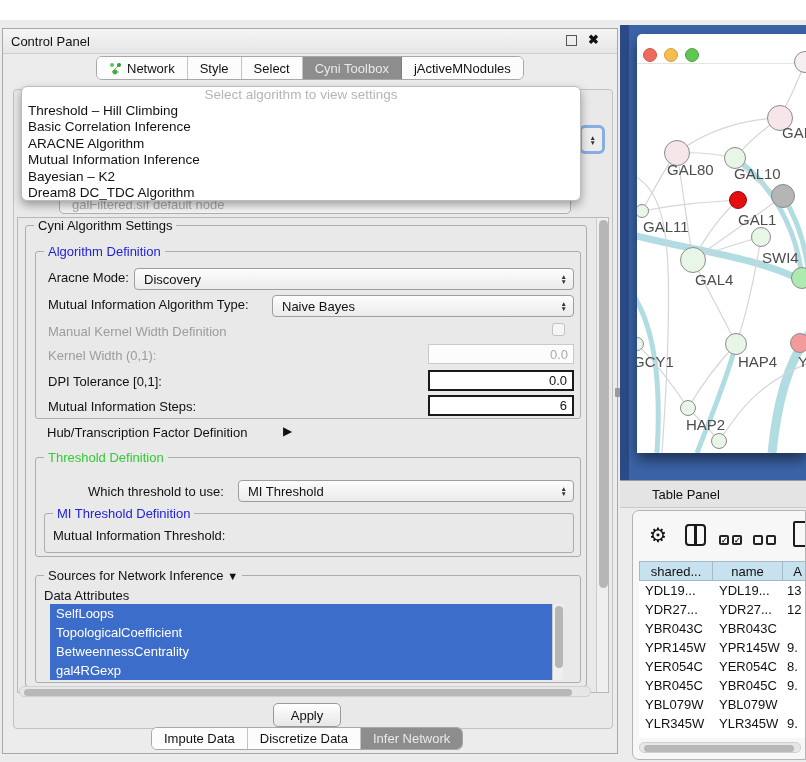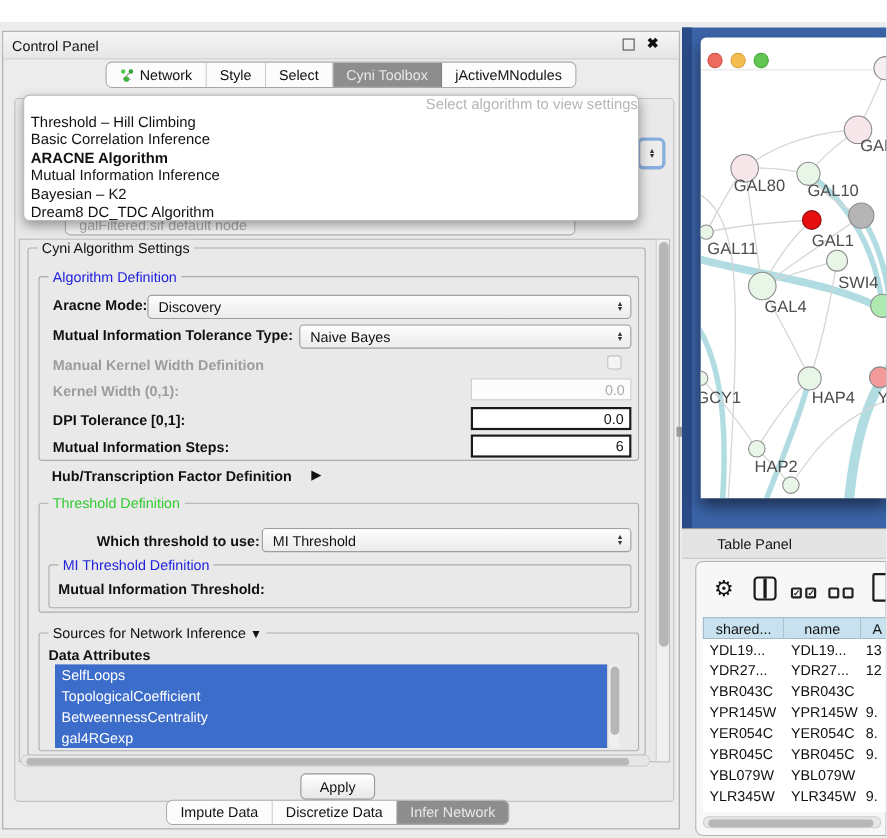--- a/index.html
+++ b/index.html
@@ -1,20 +1,20 @@
 <!DOCTYPE html>
 <html><head>
 <meta charset="utf-8">
 <style>
   html,body{margin:0;padding:0;}
   #root{position:relative;width:806px;height:762px;overflow:hidden;background:#ececec;
         font-family:"Liberation Sans", sans-serif;margin-top:20px; -webkit-font-smoothing:antialiased;}
   .abs{position:absolute;}
   .lbl{position:absolute;font-size:13px;color:#111;white-space:nowrap;}
-  .b{font-weight:bold;}
+  .b{font-weight:normal;}
   .dis{color:#9c9c9c;}
   
   #cp-window{position:absolute;left:2px;top:8px;width:616px;height:726px;background:#ececec;
              border:1px solid #a8a8a8;box-sizing:border-box;}
   #cp-titlebar{position:absolute;left:0;top:0;width:100%;height:24px;
                background:linear-gradient(#f5f5f5,#e6e6e6);border-bottom:1px solid #cfcfcf;}
   #cp-title{position:absolute;left:8px;top:5px;font-size:13px;color:#111;}
   .seg{position:absolute;display:flex;border:1px solid #a8a8a8;border-radius:6px;overflow:hidden;
        background:#fcfcfc;box-sizing:border-box;}
   .tab{display:flex;align-items:center;gap:5px;font-size:13px;color:#111;padding:0 12px;
@@ -44,21 +44,21 @@
   .htrack{position:absolute;background:#e6e6e6;border:1px solid #d0d0d0;border-radius:5px;box-sizing:border-box;}
   .hthumb{position:absolute;background:#b8b8b8;border-radius:4px;}
   .attr{height:19px;line-height:19px;font-size:13px;color:#fff;padding-left:6px;white-space:nowrap;overflow:hidden;}
   #apply-btn{position:absolute;left:270px;top:674px;width:66px;height:22px;
              background:linear-gradient(#ffffff,#e7e7e7);border:1px solid #999;border-radius:5px;
              font-size:13px;color:#111;display:flex;align-items:center;justify-content:center;}
   
   #algo-dd{position:absolute;left:18px;top:57px;width:560px;height:115px;background:#fff;
            border:1px solid #bbb;border-radius:6px;box-shadow:0 4px 10px rgba(0,0,0,.35);
            z-index:40;box-sizing:border-box;overflow:hidden;}
-  .ddph{height:16px;line-height:16px;text-align:right;color:#b5b5b5;font-size:13.5px;}
+  .ddph{height:16px;line-height:16px;text-align:center;color:#b5b5b5;font-size:13.5px;}
   .ditem{height:16.4px;line-height:16.4px;padding-left:6px;font-size:13.5px;color:#111;white-space:nowrap;}
   
   #desktop{position:absolute;left:620px;top:5px;width:186px;height:455px;background:#3b64a8;}
   #desktop-strip{position:absolute;left:0;top:0;width:9px;height:100%;background:#2a4b88;}
   #net-window{position:absolute;left:17px;top:9px;width:169px;height:419px;background:#fff;
               border-radius:5px 0 0 0;box-shadow:0 7px 14px rgba(0,0,0,.5);overflow:hidden;}
   .tl{position:absolute;top:14px;width:14px;height:14px;border-radius:50%;box-sizing:border-box;}
   .node{position:absolute;border-radius:50%;border:1px solid #8b8b8b;box-sizing:border-box;}
   .nlab{position:absolute;font-size:15px;color:#4d4d4d;white-space:nowrap;}
   
@@ -117,21 +117,21 @@
     <div id="cp-content"></div>
 
     <div class="abs" style="left:576px;top:96px;width:26px;height:29px;border:3px solid #88aede;border-radius:6px;
          background:#ededed;box-sizing:border-box;z-index:5;">
       <span class="arrows">
         <span>▲</span>
           <span>▼</span>
       </span>
     </div>
 
-    <div class="abs" style="left:56px;top:166px;width:464px;height:19px;border:1px solid #b0b0b0;border-radius:5px;
+    <div class="abs" style="left:56px;top:166px;width:512px;height:19px;border:1px solid #b0b0b0;border-radius:5px;
          background:#f4f4f4;box-sizing:border-box;z-index:5;overflow:hidden;text-align:center;">
       <span style="position:absolute;left:12px;top:1px;font-size:13px;color:#a8a8a8;">galFiltered.sif default node</span>
     </div>
 
     <div id="settings-panel"></div>
 
     <div class="group" style="left:22px;top:196px;width:562px;height:462px;">
       <span class="legend" style="color:#111;">Cyni Algorithm Settings</span>
     </div>
 
@@ -140,21 +140,21 @@
 
       <span class="lbl b" style="left:12px;top:18px;">Aracne Mode:</span>
       <div class="combo" style="left:98px;top:16px;width:440px;height:22px;">
         <span>Discovery</span>
         <span class="arrows">
           <span>▲</span>
             <span>▼</span>
         </span>
       </div>
 
-      <span class="lbl b" style="left:12px;top:45px;">Mutual Information Tolerance Type:</span>
+      <span class="lbl b" style="left:12px;top:45px;">Mutual Information Algorithm Type:</span>
       <div class="combo" style="left:236px;top:43px;width:302px;height:22px;">
         <span>Naive Bayes</span>
         <span class="arrows">
           <span>▲</span>
             <span>▼</span>
         </span>
       </div>
 
       <span class="lbl b dis" style="left:12px;top:72px;">Manual Kernel Width Definition</span>
       <div class="checkbox" style="left:516px;top:71px;"></div>

